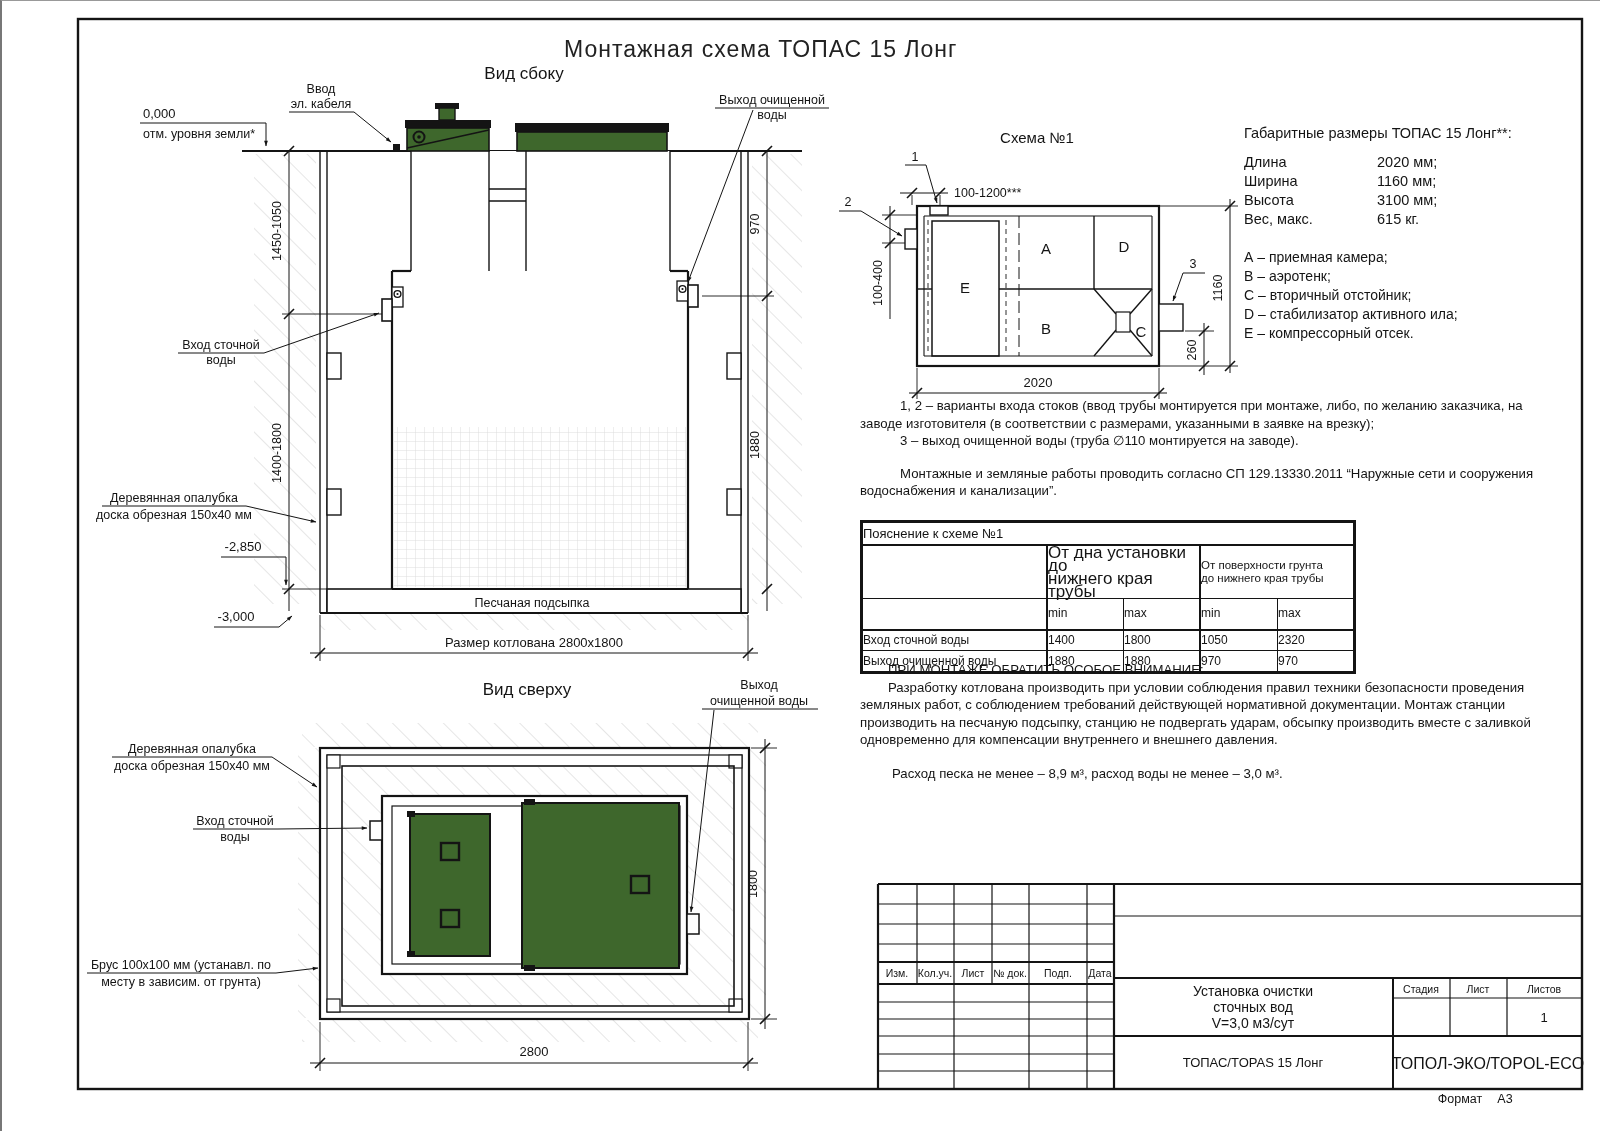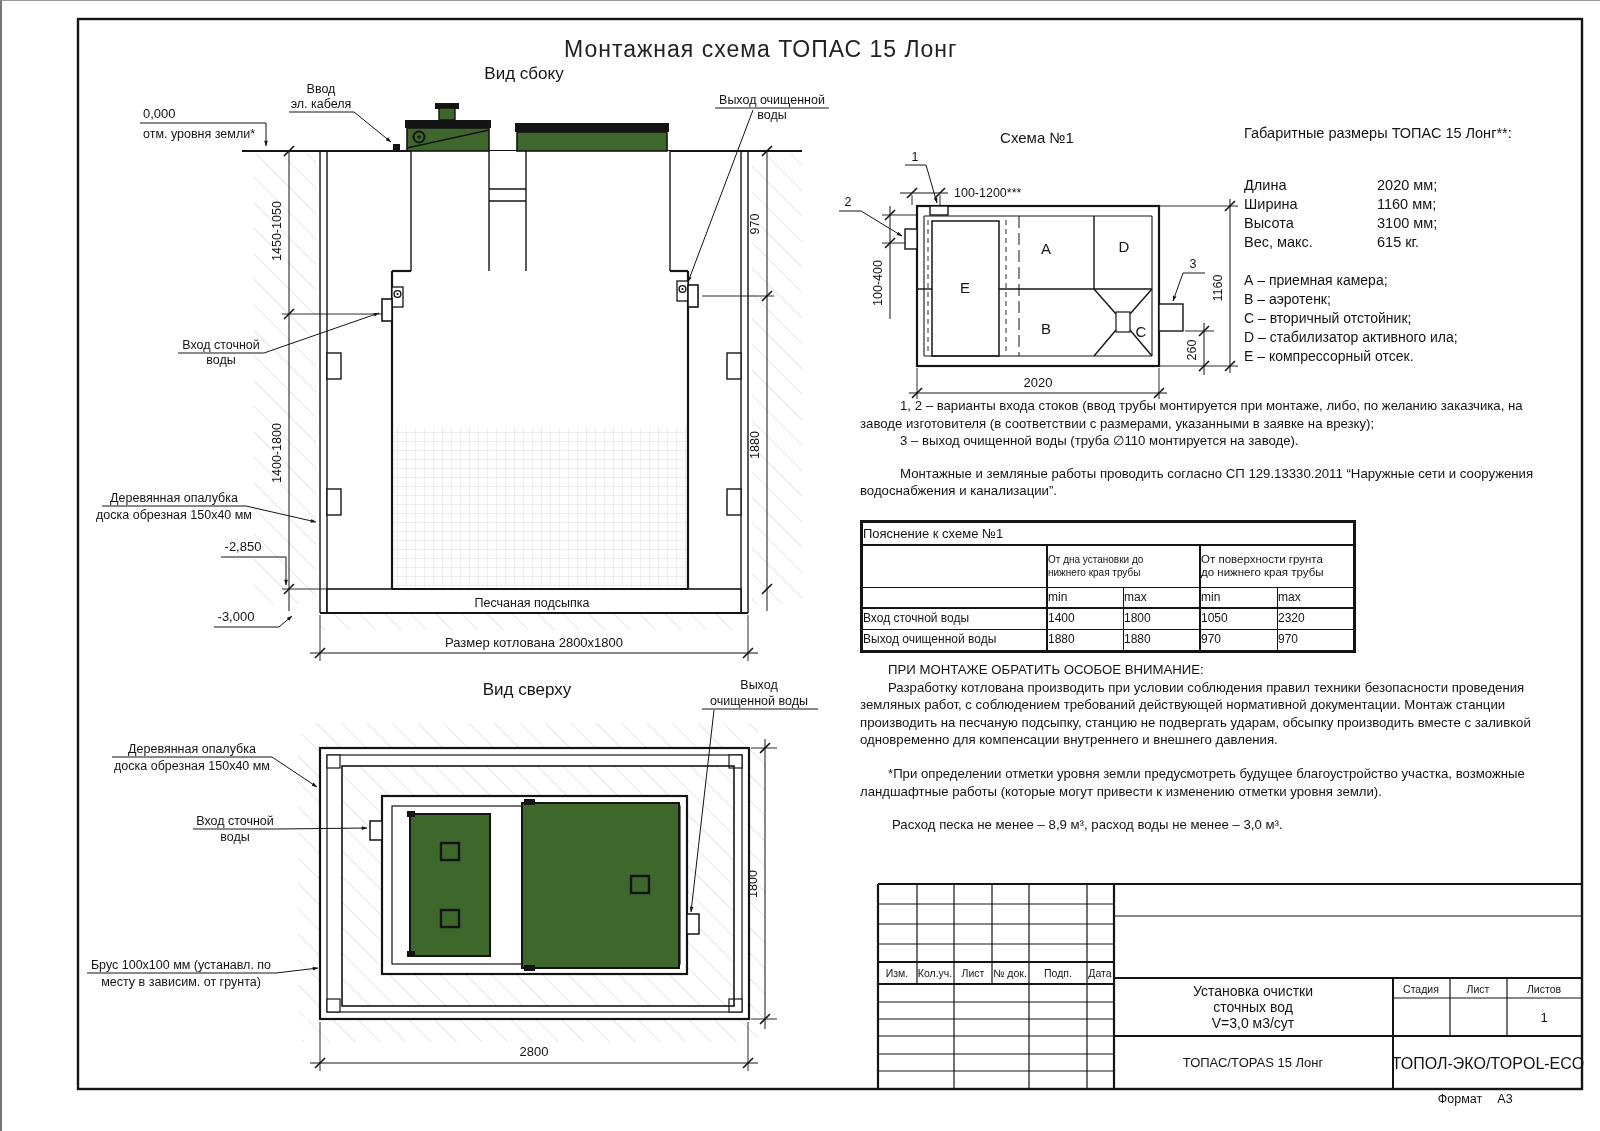--- a/index.html
+++ b/index.html
@@ -442,21 +442,21 @@
 
       <text x="1458" y="1102" class="t12 mid">Формат</text>
       <text x="1503" y="1102" class="t12 mid">А3</text>
     </g>
   </svg>
 
   <div class="abs drawing-title" style="left:562px;top:35px;width:500px">Монтажная схема ТОПАС 15 Лонг</div>
 
   <div class="abs" style="left:1242px;top:124px;width:300px">
     <div class="specs-heading">Габаритные размеры ТОПАС 15 Лонг**:</div>
-    <div style="margin-top:35px">
+    <div style="margin-top:12px">
       <div class="srow">
           <span class="slabel">Длина</span>
           <span>2020 мм;</span>
         </div>
       <div class="srow">
           <span class="slabel">Ширина</span>
           <span>1160 мм;</span>
         </div>
       <div class="srow">
           <span class="slabel">Высота</span>
@@ -483,24 +483,24 @@
   </div>
 
   <div class="abs exp-outer" style="left:858px;top:519px">
     <table class="exp-table">
       <tbody>
           <tr>
         <td colspan="5" class="ttl" style="height:21px">Пояснение к схеме №1</td>
       </tr>
       <tr style="height:42px">
         <td class="thick-r" style="width:183px"></td>
-        <td colspan="2" class="thick-r" style="width:151px;font-size:10px"><span>От дна установки до</span><br><span>нижнего края трубы</span></td>
+        <td colspan="2" class="thick-r" style="width:151px;font-size:17px"><span>От дна установки до</span><br><span>нижнего края трубы</span></td>
         <td colspan="2" style="width:152px;font-size:11.5px"><span>От поверхности грунта</span><br><span>до нижнего края трубы</span></td>
       </tr>
-      <tr style="height:21px">
+      <tr style="height:31px">
         <td class="thick-r thick-b"></td>
         <td style="width:75px" class="thick-b">min</td>
         <td style="width:75px" class="thick-r thick-b">max</td>
         <td style="width:76px" class="thick-b">min</td>
         <td style="width:75px" class="thick-b">max</td>
       </tr>
       <tr style="height:21px">
         <td class="thick-r">Вход сточной воды</td>
         <td>1400</td>
         <td class="thick-r">1800</td>
@@ -514,17 +514,16 @@
         <td>970</td>
         <td>970</td>
       </tr>
     </tbody>
       </table>
   </div>
 
   <div class="abs attn" style="left:858px;top:660px">
     <div class="hd">ПРИ МОНТАЖЕ ОБРАТИТЬ ОСОБОЕ ВНИМАНИЕ:</div>
     <p>Разработку котлована производить при условии соблюдения правил техники безопасности проведения земляных работ, с соблюдением требований действующей нормативной документации. Монтаж станции производить на песчаную подсыпку, станцию не подвергать ударам, обсыпку производить вместе с заливкой одновременно для компенсации внутреннего и внешнего давления.</p>
-    <p class="gap">*При определении отметки уровня земли предусмотреть будущее благоустройство участка, возможные ландшафтные работы (которые могут привести к изменению отметки уровня земли).</p>
     <span class="consumption">Расход песка не менее – 8,9 м³, расход воды не менее – 3,0 м³.</span>
   </div>
 
 </div>
 
 </body></html>

